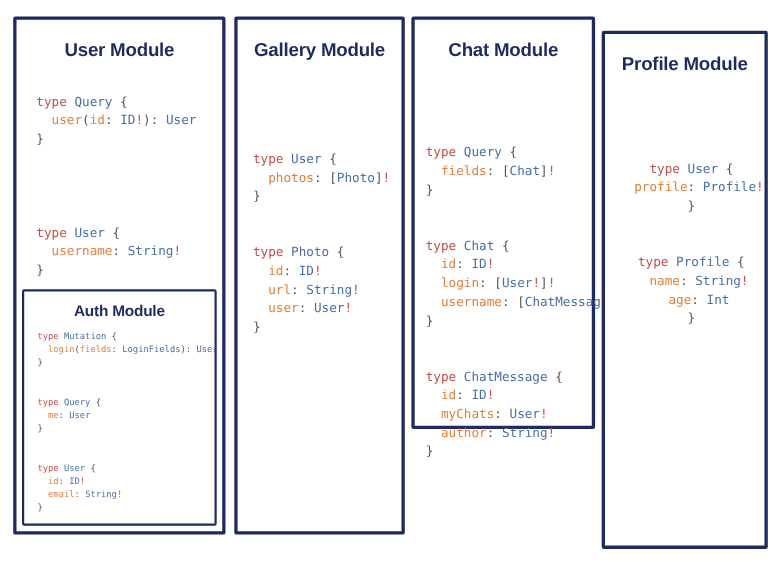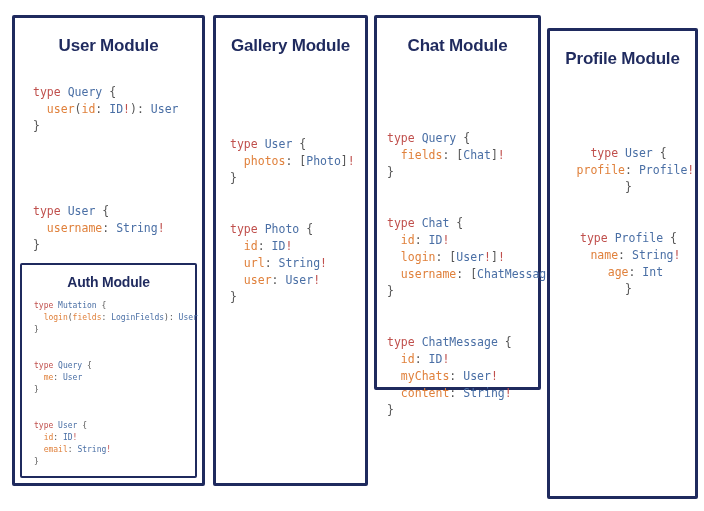--- a/index.html
+++ b/index.html
@@ -165,21 +165,21 @@
 <span class="blank"></span>
 <span class="t-kw">type</span> <span class="t-type">Chat</span> <span class="t-punct">{</span>
   <span class="t-field">id</span><span class="t-punct">:</span> <span class="t-type">ID</span><span class="t-bang">!</span>
   <span class="t-field">login</span><span class="t-punct">:</span> <span class="t-punct">[</span><span class="t-type">User</span><span class="t-bang">!</span><span class="t-punct">]</span><span class="t-bang">!</span>
   <span class="t-field">username</span><span class="t-punct">:</span> <span class="t-punct">[</span><span class="t-type">ChatMessage</span><span class="t-punct">]</span><span class="t-bang">!</span>
 <span class="t-punct">}</span>
 <span class="blank"></span>
 <span class="t-kw">type</span> <span class="t-type">ChatMessage</span> <span class="t-punct">{</span>
   <span class="t-field">id</span><span class="t-punct">:</span> <span class="t-type">ID</span><span class="t-bang">!</span>
   <span class="t-field">myChats</span><span class="t-punct">:</span> <span class="t-type">User</span><span class="t-bang">!</span>
-  <span class="t-field">content</span><span class="t-punct">:</span> <span class="t-type">String</span><span class="t-bang">!</span>
+  <span class="t-field">author</span><span class="t-punct">:</span> <span class="t-type">String</span><span class="t-bang">!</span>
 <span class="t-punct">}</span></pre>
     </div>
   </div>
 
   <div class="module-panel panel-profile">
     <div class="panel-title">Profile Module</div>
     <div class="code-wrap cb-profile">
       <pre class="code"><span class="t-kw">type</span> <span class="t-type">User</span> <span class="t-punct">{</span>
   <span class="t-field">profile</span><span class="t-punct">:</span> <span class="t-type">Profile</span><span class="t-bang">!</span>
 <span class="t-punct">}</span>

